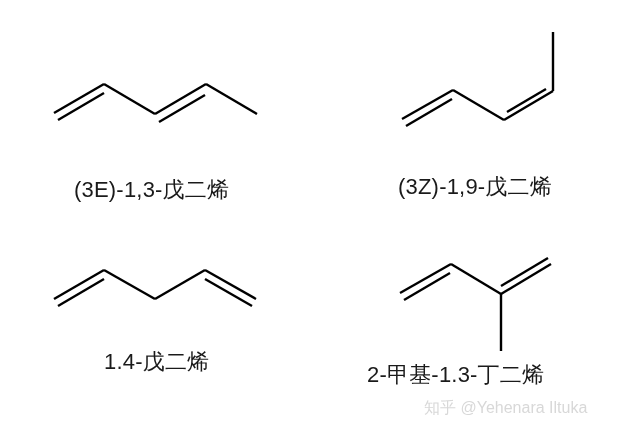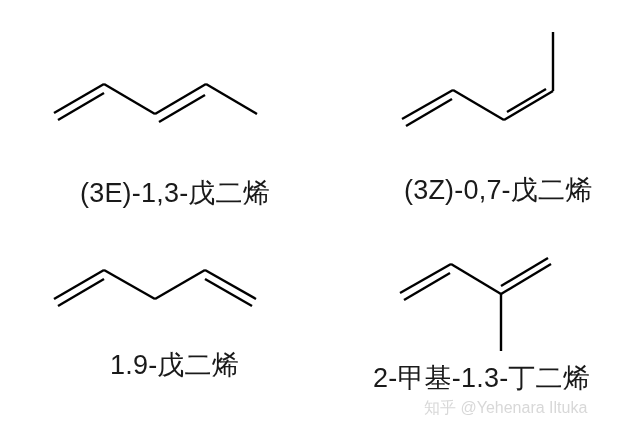--- a/index.html
+++ b/index.html
@@ -1,19 +1,19 @@
 <!DOCTYPE html>
 <html><head>
   <meta charset="utf-8">
   <style>
     html, body { margin: 0; padding: 0; background: #ffffff; }
     body { width: 635px; height: 434px; position: relative; overflow: hidden; font-family: "Liberation Sans", "DejaVu Sans", sans-serif; }
     svg.structures { position: absolute; left: 0; top: 0; width: 635px; height: 434px; }
     .bond { stroke: #000; stroke-width: 2.4; stroke-linecap: butt; fill: none; }
-    .label { position: absolute; color: #1a1a1a; font-size: 27px; white-space: nowrap; letter-spacing: 0.2px; margin-left: 6px; }
+    .label { position: absolute; color: #1a1a1a; font-size: 22px; white-space: nowrap; letter-spacing: 0.2px; }
     .watermark { position: absolute; color: #d8d8d8; font-size: 16px; white-space: nowrap; }
   </style>
 </head>
 <body>
 
 <svg class="structures" viewBox="0 0 635 434" xmlns="http://www.w3.org/2000/svg">
 
   <g>
     <line class="bond" x1="54" y1="113" x2="104" y2="84"></line>
     <line class="bond" x1="58" y1="120" x2="104" y2="93"></line>
@@ -45,17 +45,17 @@
     <line class="bond" x1="400" y1="293" x2="451" y2="264"></line>
     <line class="bond" x1="404" y1="300" x2="450" y2="273"></line>
     <line class="bond" x1="451" y1="264" x2="501" y2="294"></line>
     <line class="bond" x1="501" y1="294" x2="551" y2="264"></line>
     <line class="bond" x1="501" y1="286" x2="548" y2="258"></line>
     <line class="bond" x1="501" y1="294" x2="501" y2="351"></line>
   </g>
 </svg>
 
 <div class="label" style="left:74px; top:175px;">(3E)-1,3-戊二烯</div>
-<div class="label" style="left:398px; top:172px;">(3Z)-0,7-戊二烯</div>
-<div class="label" style="left:104px; top:347px;">1.9-戊二烯</div>
+<div class="label" style="left:398px; top:172px;">(3Z)-1,9-戊二烯</div>
+<div class="label" style="left:104px; top:347px;">1.4-戊二烯</div>
 <div class="label" style="left:367px; top:360px;">2-甲基-1.3-丁二烯</div>
 
 <div class="watermark" style="left:424px; top:398px;">知乎 @Yehenara Iltuka</div>
 
 </body></html>

